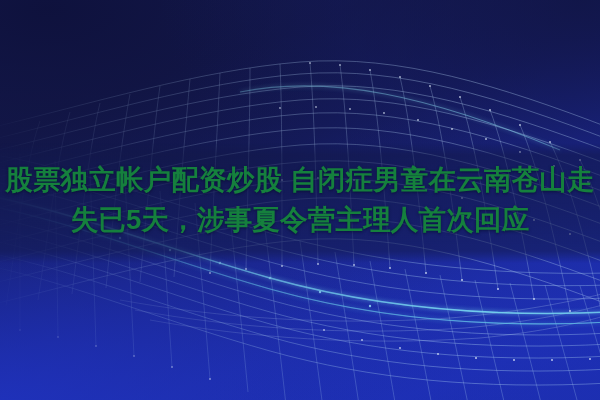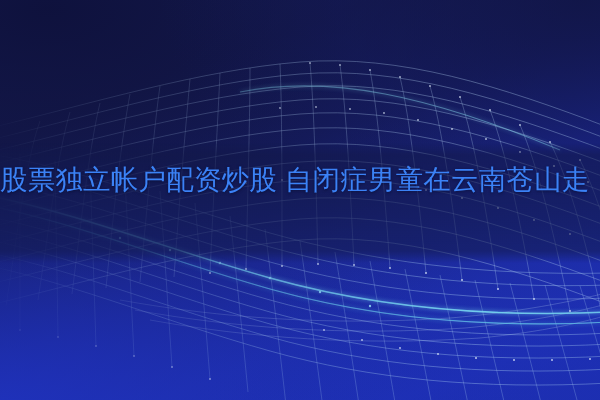--- a/index.html
+++ b/index.html
@@ -73,23 +73,24 @@
         rgba(19,26,78,0.55) 90%,
         rgba(19,26,78,0.00) 100%);
   }
 
   
   .headline {
     position: absolute;
     left: 0;
     right: 0;
     top: 160px;
-    color: #3b82f6;
+    text-align: center;
+    color: #15803d;
     font-size: 27.5px;
-    font-weight: normal;
+    font-weight: bold;
     line-height: 40px;
     letter-spacing: 0.2px;
     text-shadow: 0 1px 3px rgba(6,9,40,0.65);
     white-space: nowrap;
   }
   .headline .line { display: block; }
 </style>
 </head>
 <body>
 
@@ -273,15 +274,16 @@
         </g>
 
       </g>
     </svg>
   </div>
 
   <div class="text-scrim"></div>
 
   <div class="headline">
     <span class="line">股票独立帐户配资炒股 自闭症男童在云南苍山走</span>
+    <span class="line">失已5天，涉事夏令营主理人首次回应</span>
   </div>
 
 </div>
 
 </body></html>

